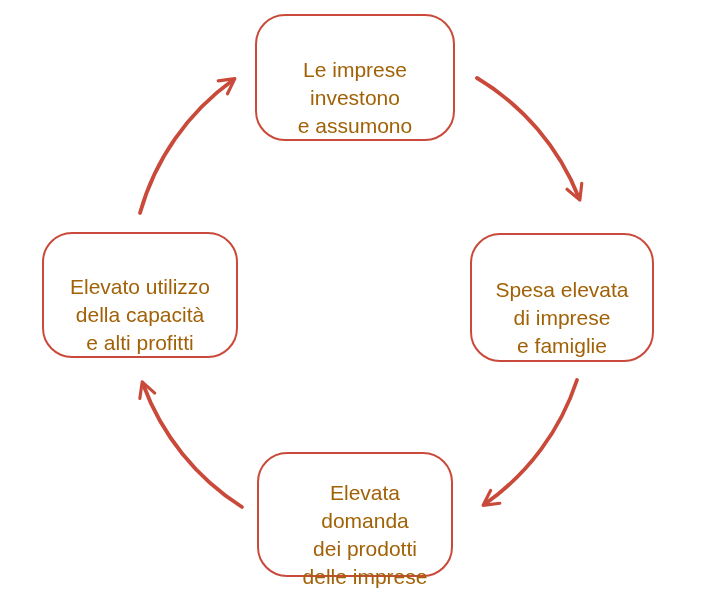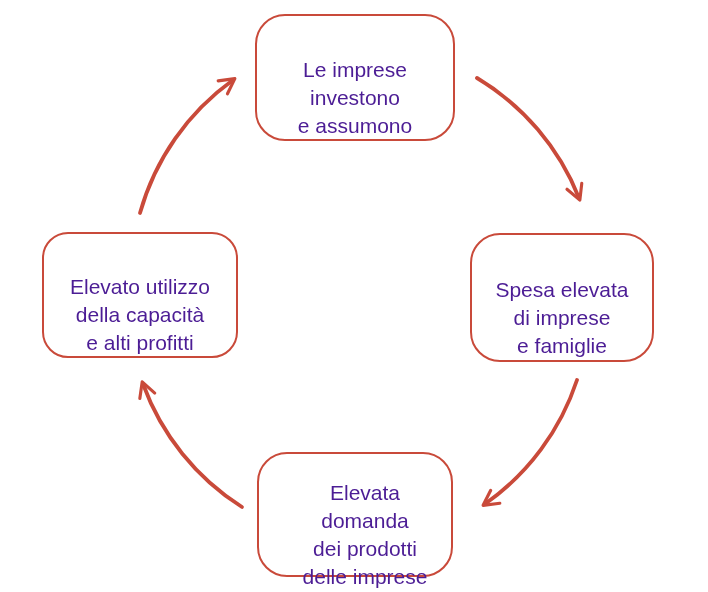--- a/index.html
+++ b/index.html
@@ -27,30 +27,30 @@
     box-sizing: border-box;
     border: 2.5px solid #c94a3a;
     border-radius: 30px;
     display: flex;
     align-items: center;
     justify-content: center;
     text-align: center;
     background: #ffffff;
   }
   .node .label {
-    color: #4c1d95;
+    color: #a16207;
     font-size: 21px;
     line-height: 28px;
     white-space: pre-line;
     margin-top: 40px;
   }
   .node-top    { left: 255px; top: 14px;  width: 200px; height: 127px; }
   .node-right  { left: 470px; top: 233px; width: 184px; height: 129px; }
   .node-bottom { left: 257px; top: 452px; width: 196px; height: 125px; padding-left: 20px; }
-  .node-left   { left: 42px;  top: 232px; width: 196px; height: 126px; border-radius: 26px; }
+  .node-left   { left: 42px;  top: 232px; width: 196px; height: 126px; }
 </style>
 </head>
 <body>
 
 <div class="stage">
 
   <svg class="arrows" width="708" height="592" viewBox="0 0 708 592" aria-hidden="true">
     <defs>
       <marker id="arrowhead" viewBox="0 0 10 10" refX="7.5" refY="5" markerWidth="5.5" markerHeight="5.5" orient="auto" markerUnits="strokeWidth">
         <path d="M1.5,1.2 L8.6,5 L1.5,8.8" fill="none" stroke="#c94a3a" stroke-width="1.5" stroke-linecap="round" stroke-linejoin="round"></path>

